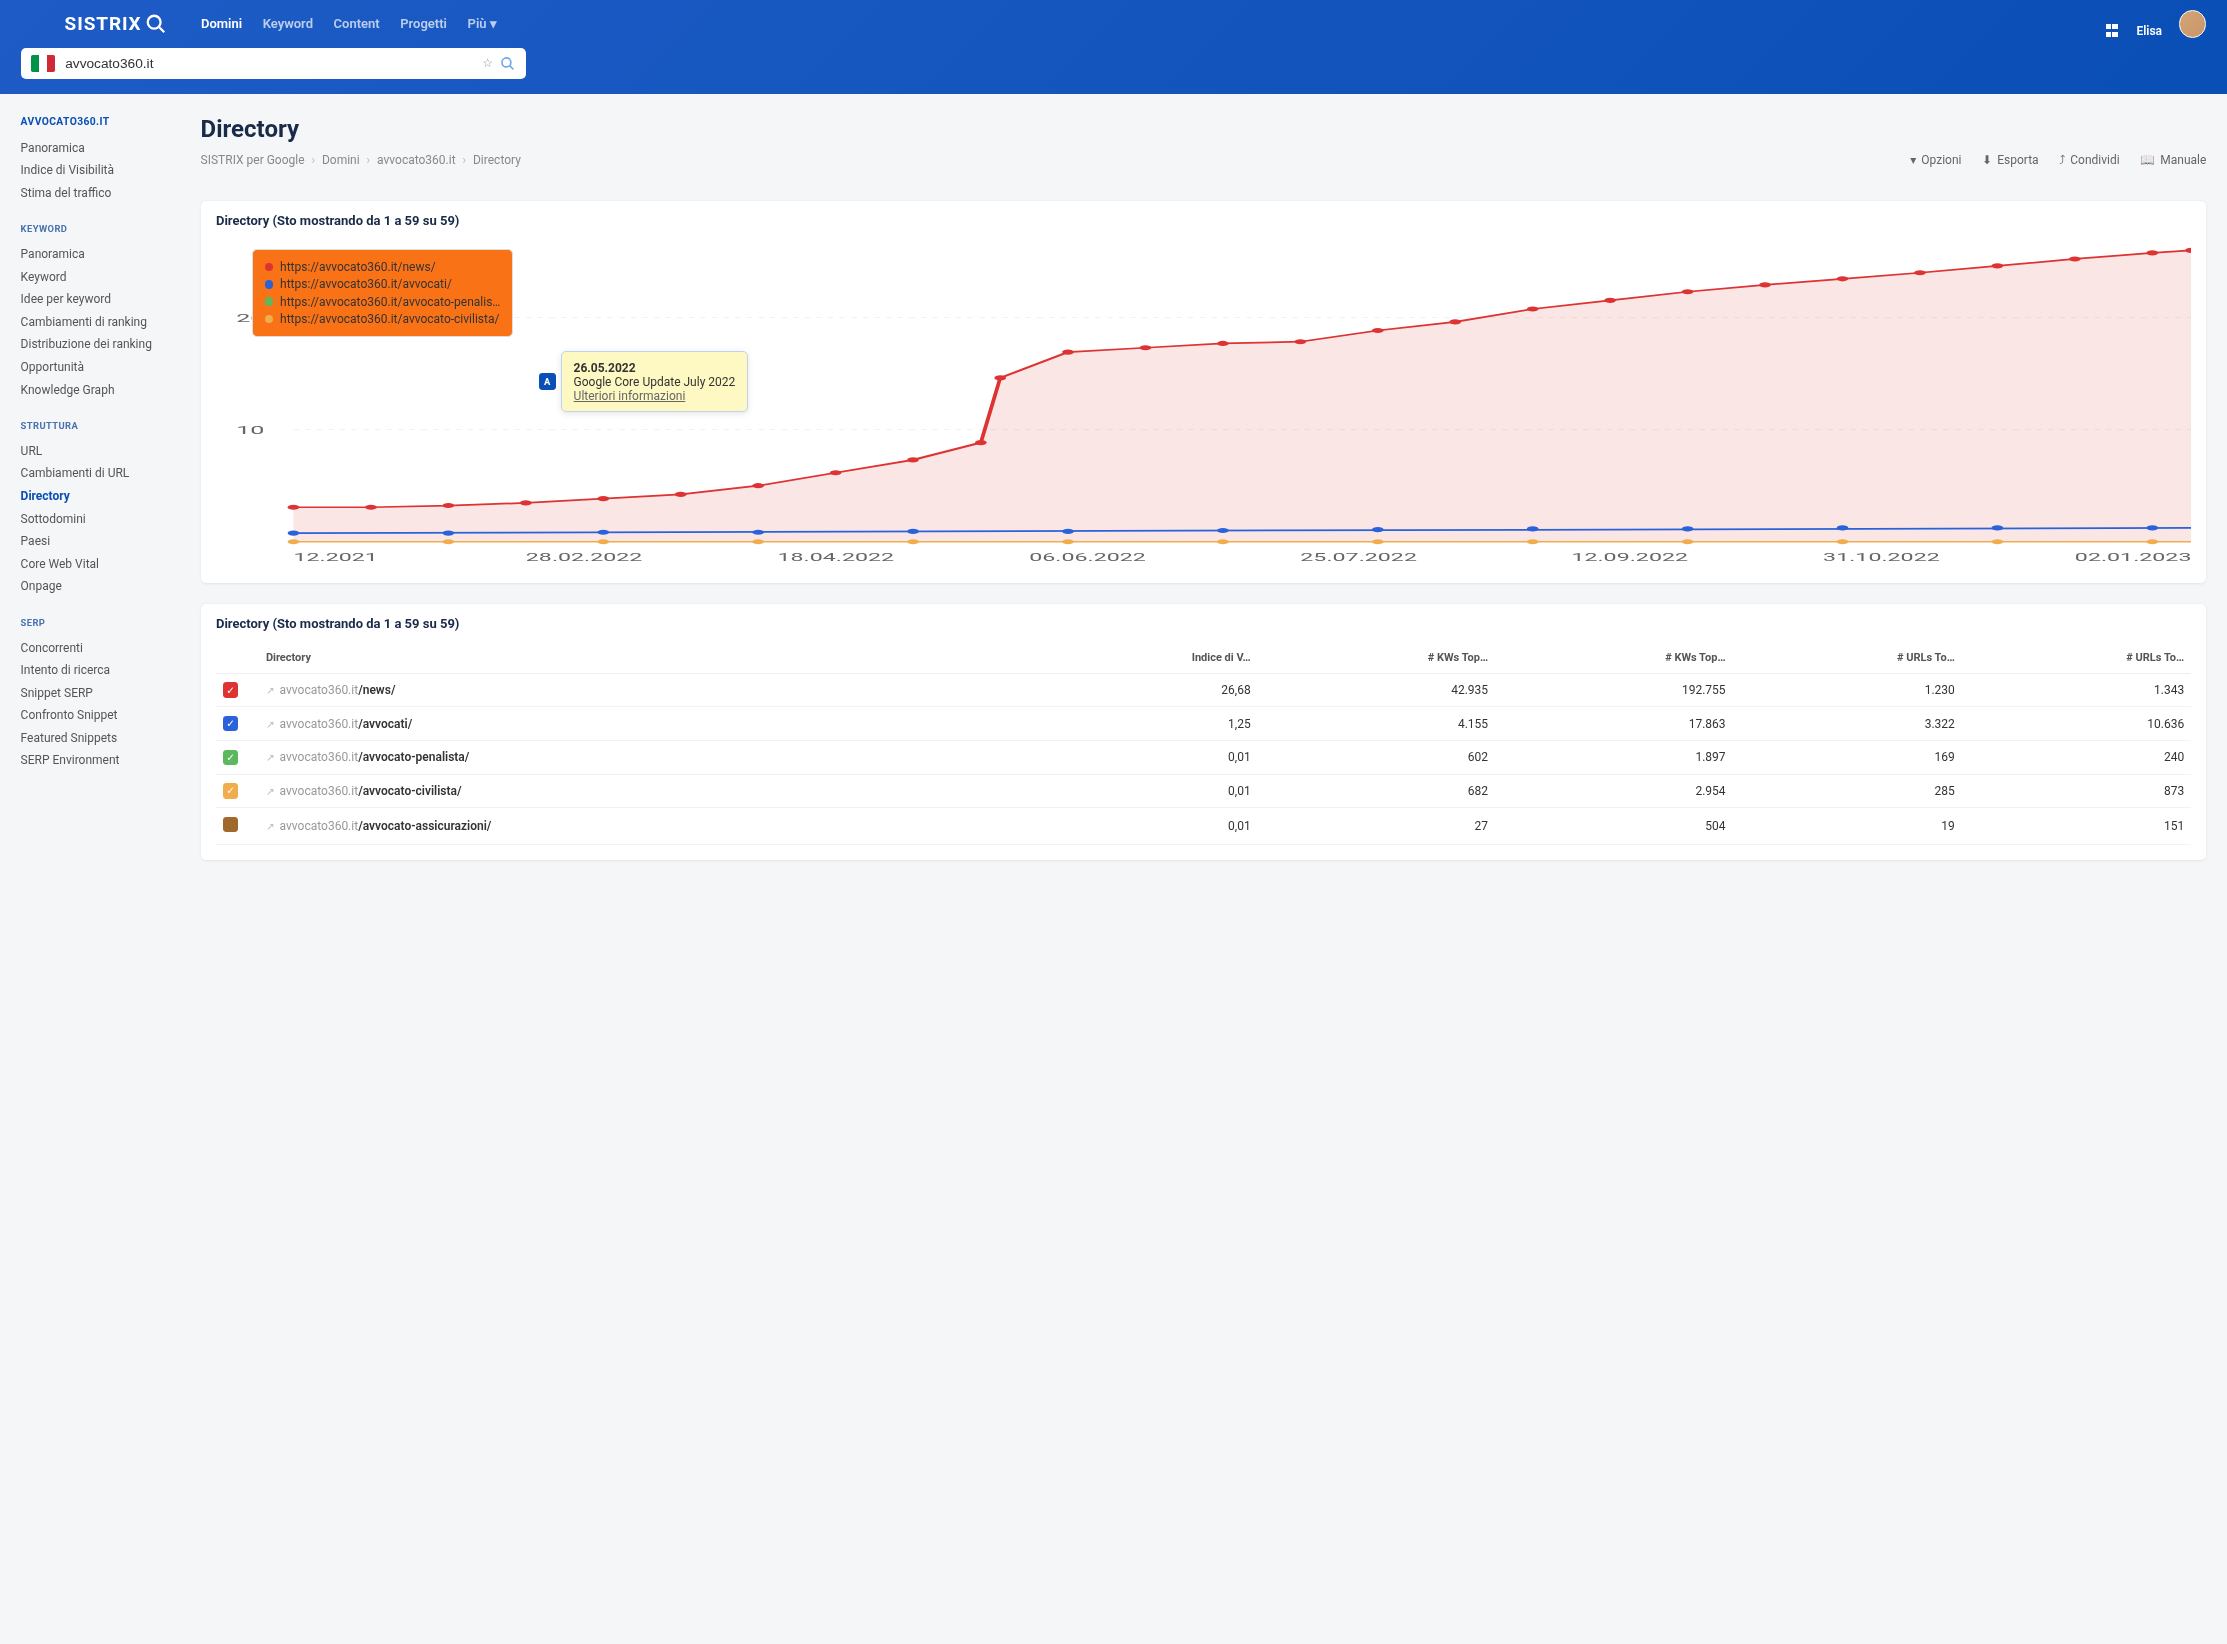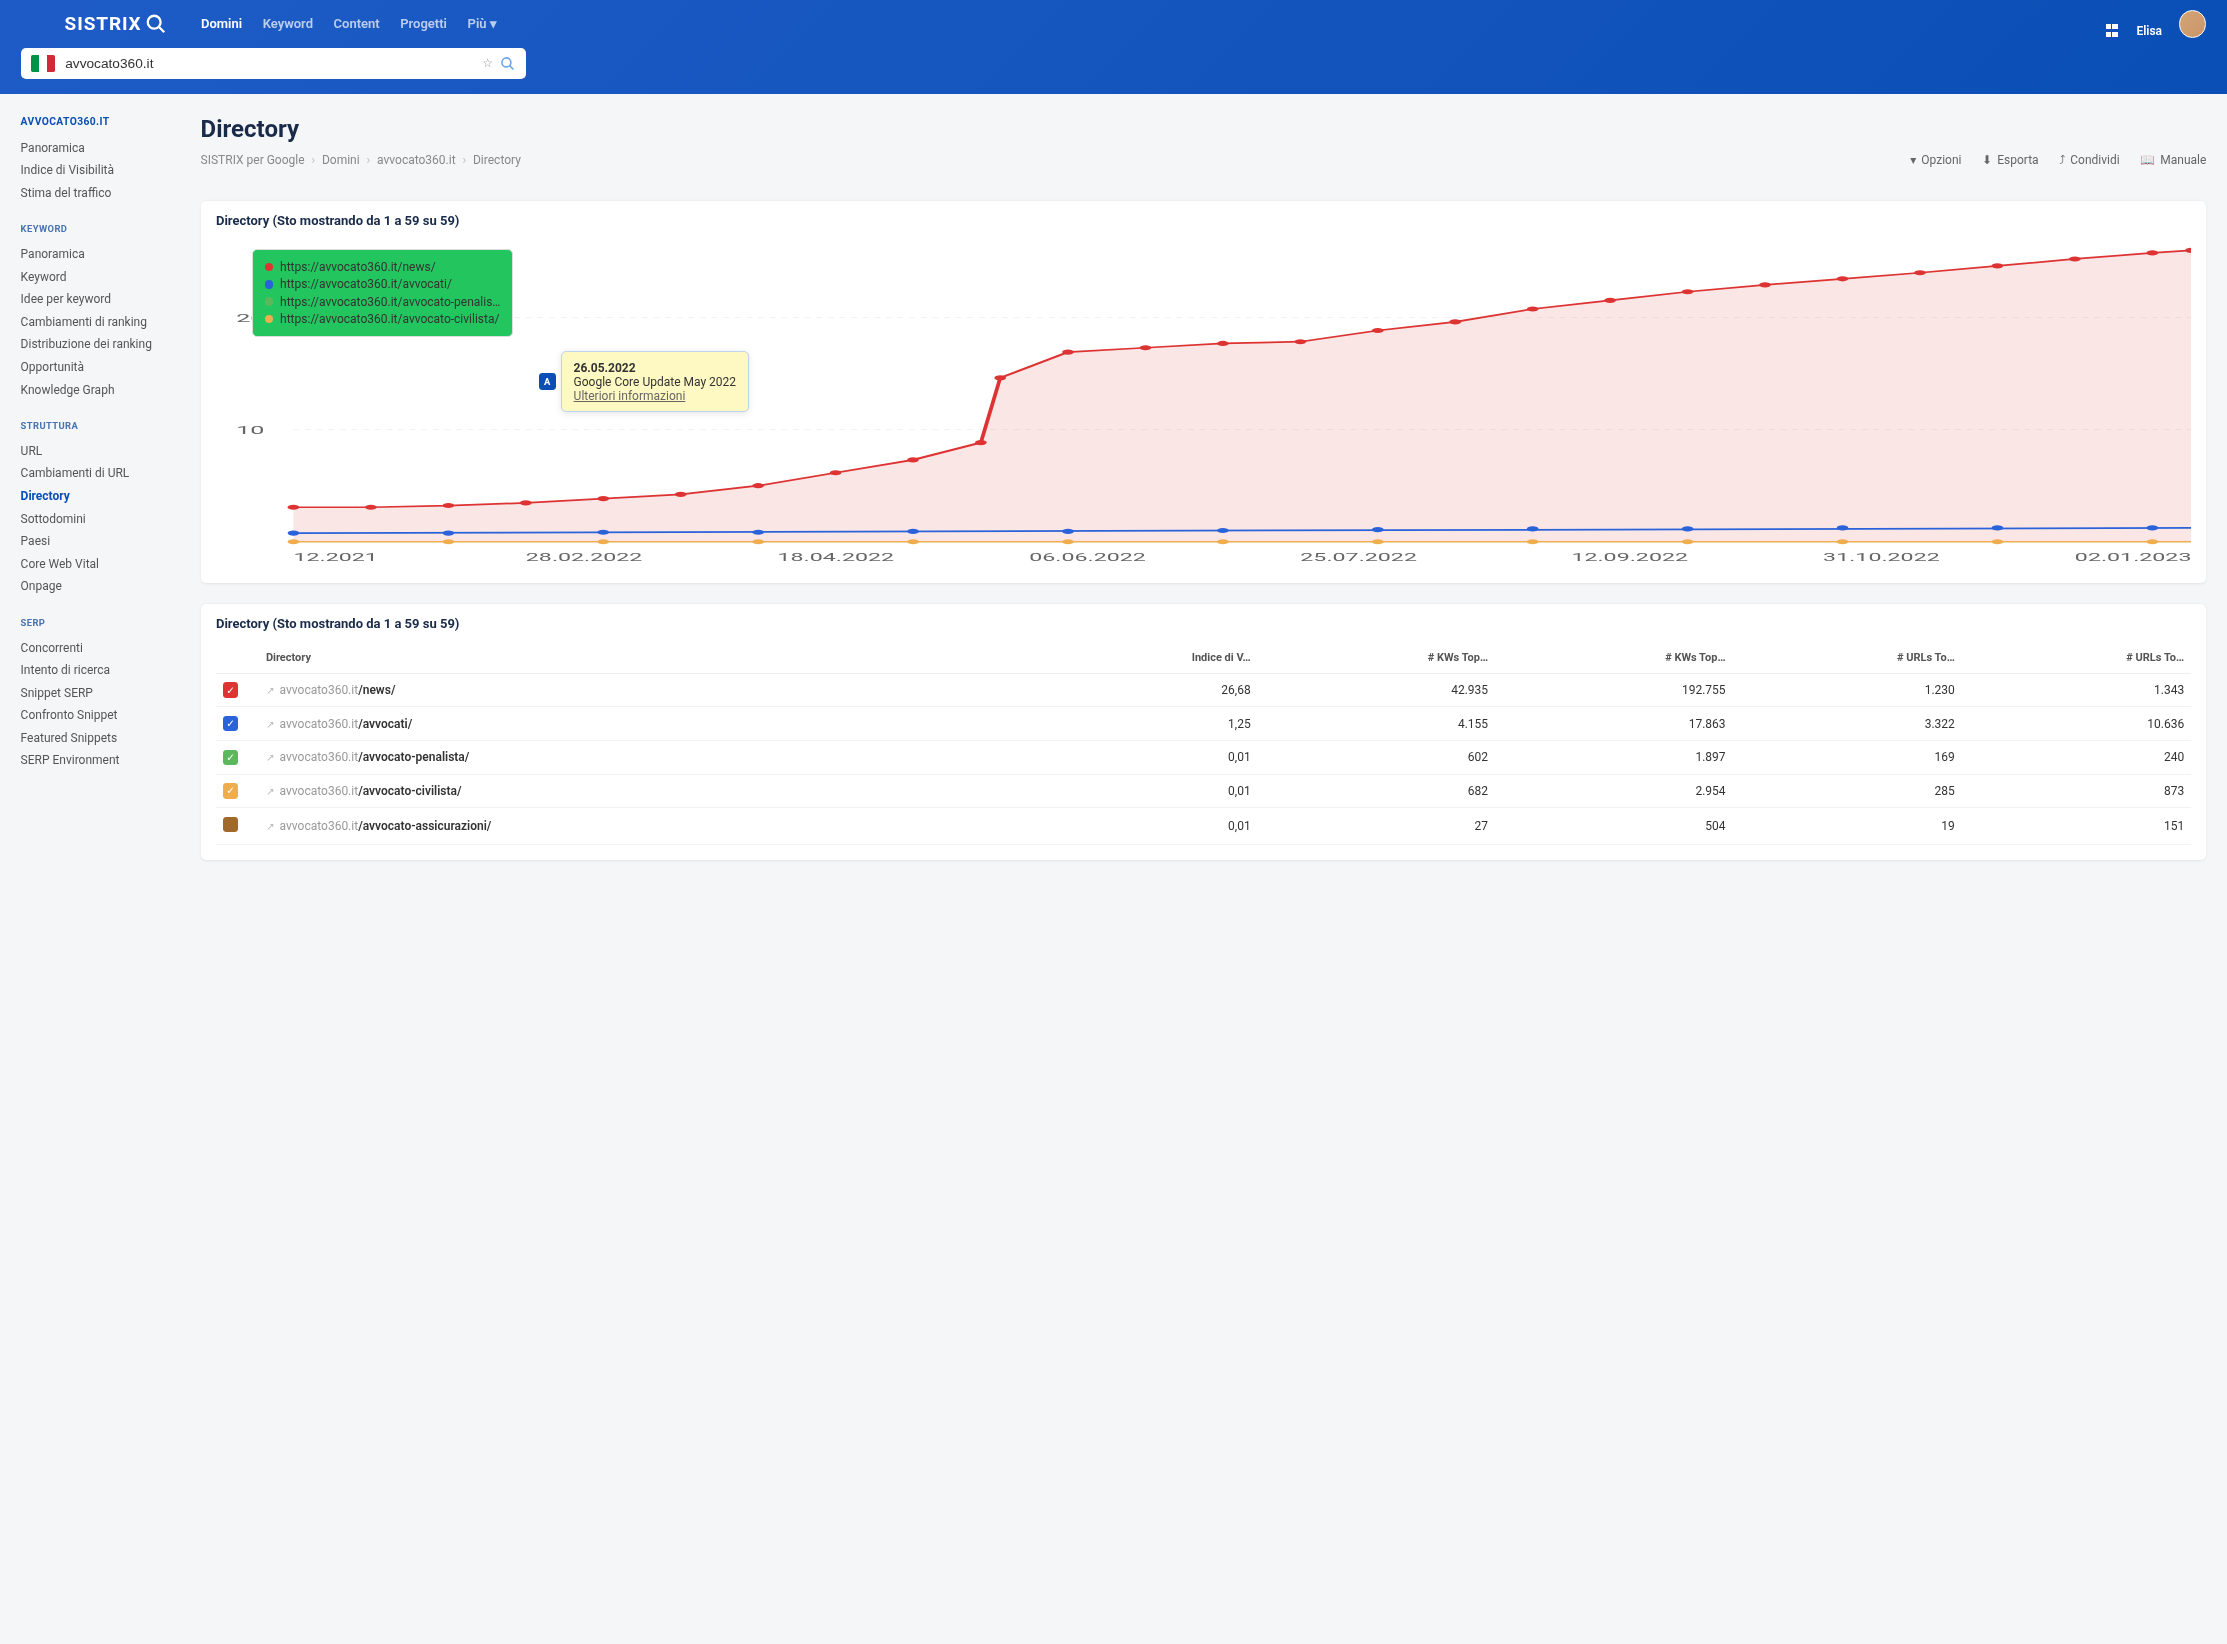--- a/index.html
+++ b/index.html
@@ -31,21 +31,21 @@
 .main { flex: 1; padding: 20.6px; }
 .page-title { font-size: 24px; font-weight: 700; color: #1a2b4a; margin-bottom: 10.3px; }
 .breadcrumb-row { display: flex; align-items: center; margin-bottom: 34px; }
 .breadcrumb { display: flex; align-items: center; gap: 6.9px; color: #888; font-size: 12px; }
 .breadcrumb span.sep { color: #bbb; }
 .actions { margin-left: auto; display: flex; gap: 20.6px; }
 .action { display: flex; align-items: center; gap: 5.1px; color: #666; font-size: 12px; cursor: pointer; }
 .card { background: white; border-radius: 5.1px; box-shadow: 0 0.9px 2.6px rgba(0,0,0,0.08); margin-bottom: 20.6px; }
 .card-header { padding: 12px 15.4px; font-weight: 700; color: #1a2b4a; font-size: 13px; }
 .chart-area { position: relative; padding: 0 15.4px 15.4px; height: 343px; }
-.legend-box { position: absolute; top: 8.6px; left: 51px; background: #22c55e; border: 0.9px solid #ddd; border-radius: 5.1px; padding: 8.6px 12px; z-index: 5; font-size: 12px; }
+.legend-box { position: absolute; top: 8.6px; left: 51px; background: #f97316; border: 0.9px solid #ddd; border-radius: 5.1px; padding: 8.6px 12px; z-index: 5; font-size: 12px; }
 .legend-item { display: flex; align-items: center; gap: 6.9px; padding: 1.7px 0; }
 .legend-dot { width: 8.6px; height: 8.6px; border-radius: 50%; }
 .tooltip-box { position: absolute; top: 111px; left: 360px; background: #fef9c3; border: 0.9px solid #bcd4f0; border-radius: 5.1px; padding: 8.6px 12px; z-index: 5; font-size: 12px; box-shadow: 0 1.7px 6.9px rgba(0,0,0,0.1); }
 .tooltip-date { font-weight: 700; color: #333; }
 .tooltip-link { color: #666; text-decoration: underline; }
 .marker-badge { position: absolute; top: 133px; left: 338px; width: 17px; height: 17px; background: #0a4fb5; color: white; border-radius: 3.4px; display: flex; align-items: center; justify-content: center; font-size: 9.4px; font-weight: 700; z-index: 5; }
 .chart-svg { width: 100%; height: 100%; }
 .table-wrap { padding: 0 15.4px 15.4px; }
 table { width: 100%; border-collapse: collapse; }
 th { text-align: right; font-weight: 700; color: #555; padding: 8.6px 6.9px; font-size: 11px; border-bottom: 0.9px solid #eee; }
@@ -199,21 +199,21 @@
               <span>https://avvocato360.it/avvocato-penalis…</span>
             </div>
           <div class="legend-item">
               <span class="legend-dot" style="background:#f0ad4e"></span>
               <span>https://avvocato360.it/avvocato-civilista/</span>
             </div>
         </div>
         <div class="marker-badge">A</div>
         <div class="tooltip-box">
           <div class="tooltip-date">26.05.2022</div>
-          <div>Google Core Update May 2022</div>
+          <div>Google Core Update July 2022</div>
           <a class="tooltip-link">Ulteriori informazioni</a>
         </div>
         <svg class="chart-svg" viewBox="0 0 1020 380" preserveAspectRatio="none" style="font-size:14px">
           <line x1="40" y1="90" x2="1020" y2="90" stroke="#eee" stroke-dasharray="3,3"></line>
           <line x1="40" y1="220" x2="1020" y2="220" stroke="#eee" stroke-dasharray="3,3"></line>
           <text x="25" y="95" font-size="13" fill="#666" text-anchor="end">20</text>
           <text x="25" y="225" font-size="13" fill="#666" text-anchor="end">10</text>
 
           <path d="M40,310 L80,310 L120,308 L160,305 L200,300 L240,295 L280,285 L320,270 L360,255 L395,235 L405,160 L440,130 L480,125 L520,120 L560,118 L600,105 L640,95 L680,80 L720,70 L760,60 L800,52 L840,45 L880,38 L920,30 L960,22 L1000,15 L1020,12 L1020,350 L40,350 Z" fill="#d33" fill-opacity="0.12"></path>
           <path d="M40,310 L80,310 L120,308 L160,305 L200,300 L240,295 L280,285 L320,270 L360,255 L395,235 L405,160 L440,130 L480,125 L520,120 L560,118 L600,105 L640,95 L680,80 L720,70 L760,60 L800,52 L840,45 L880,38 L920,30 L960,22 L1000,15 L1020,12" fill="none" stroke="#d33" stroke-width="2"></path>

